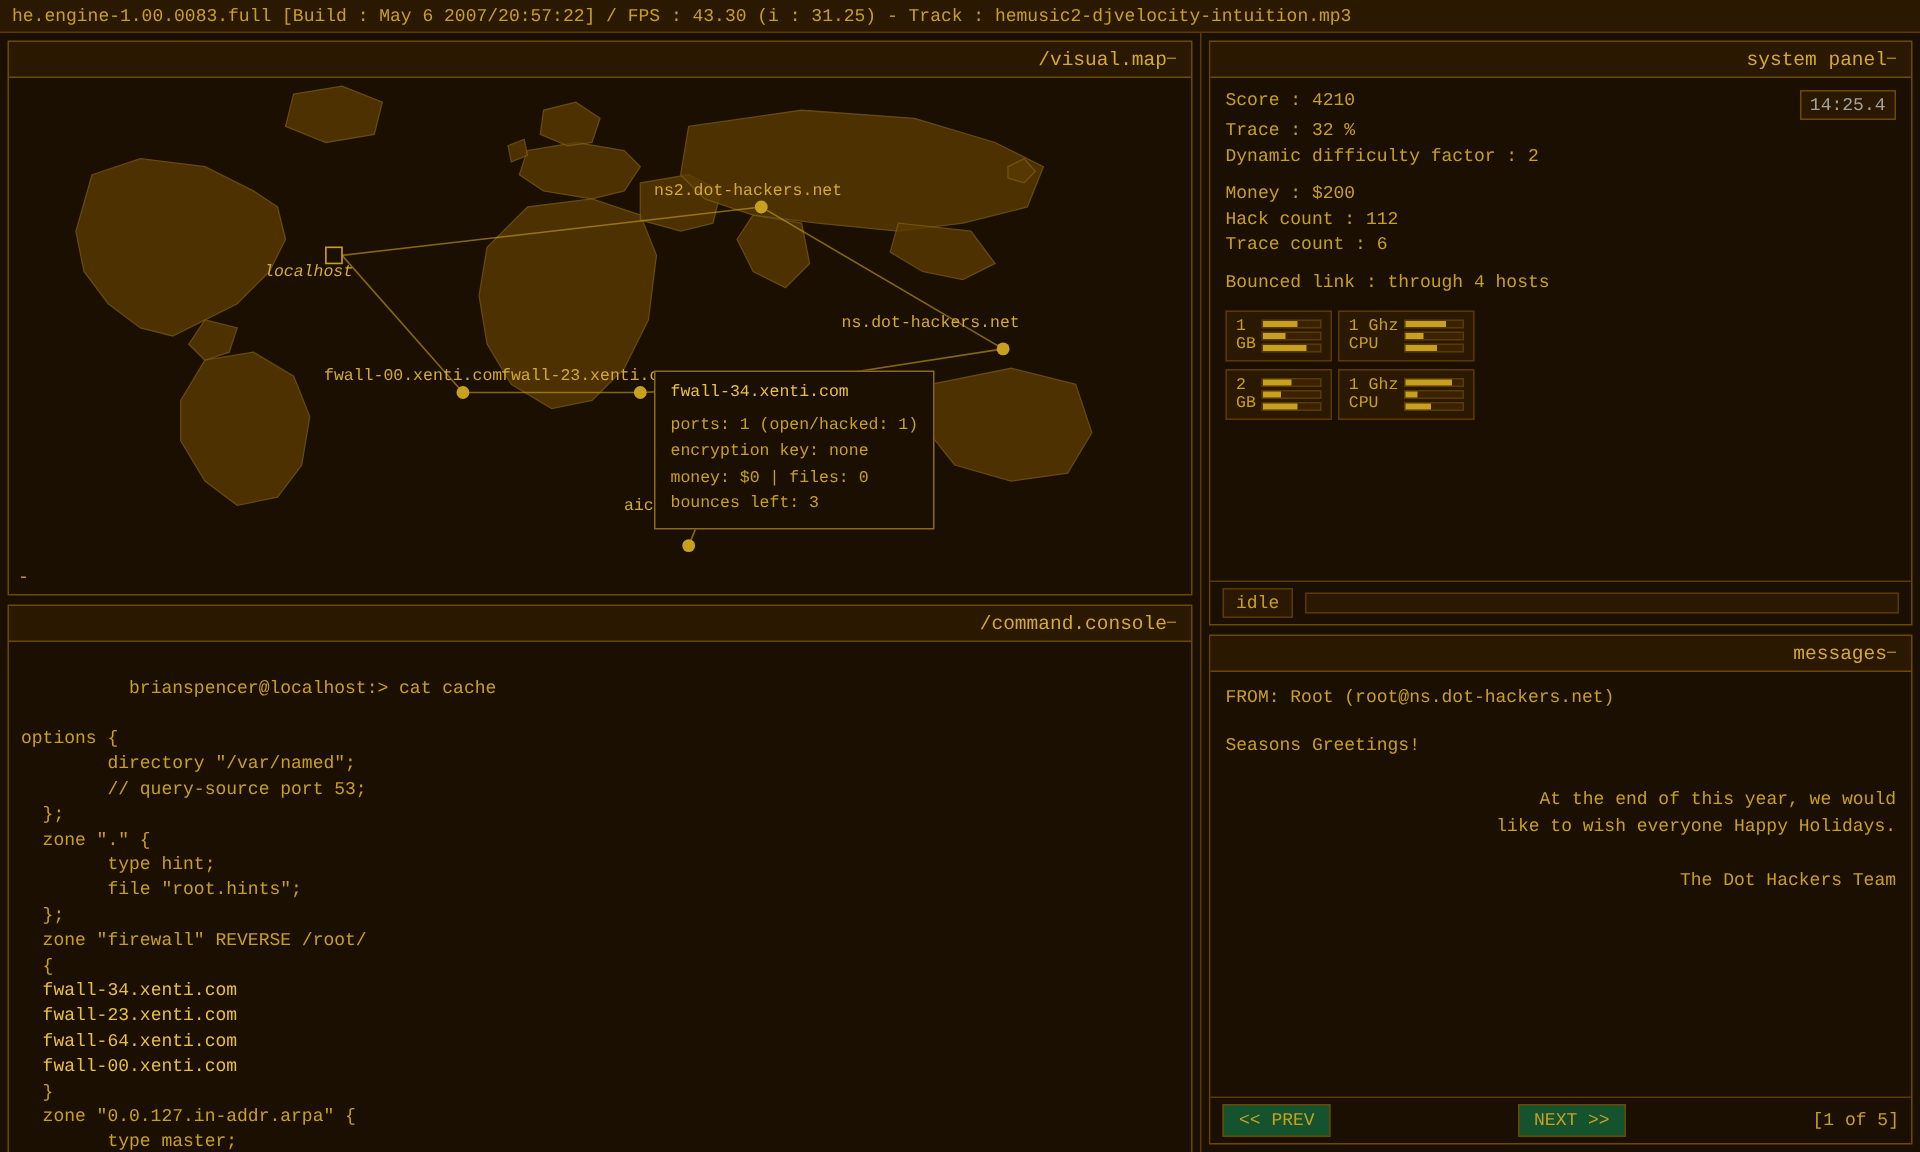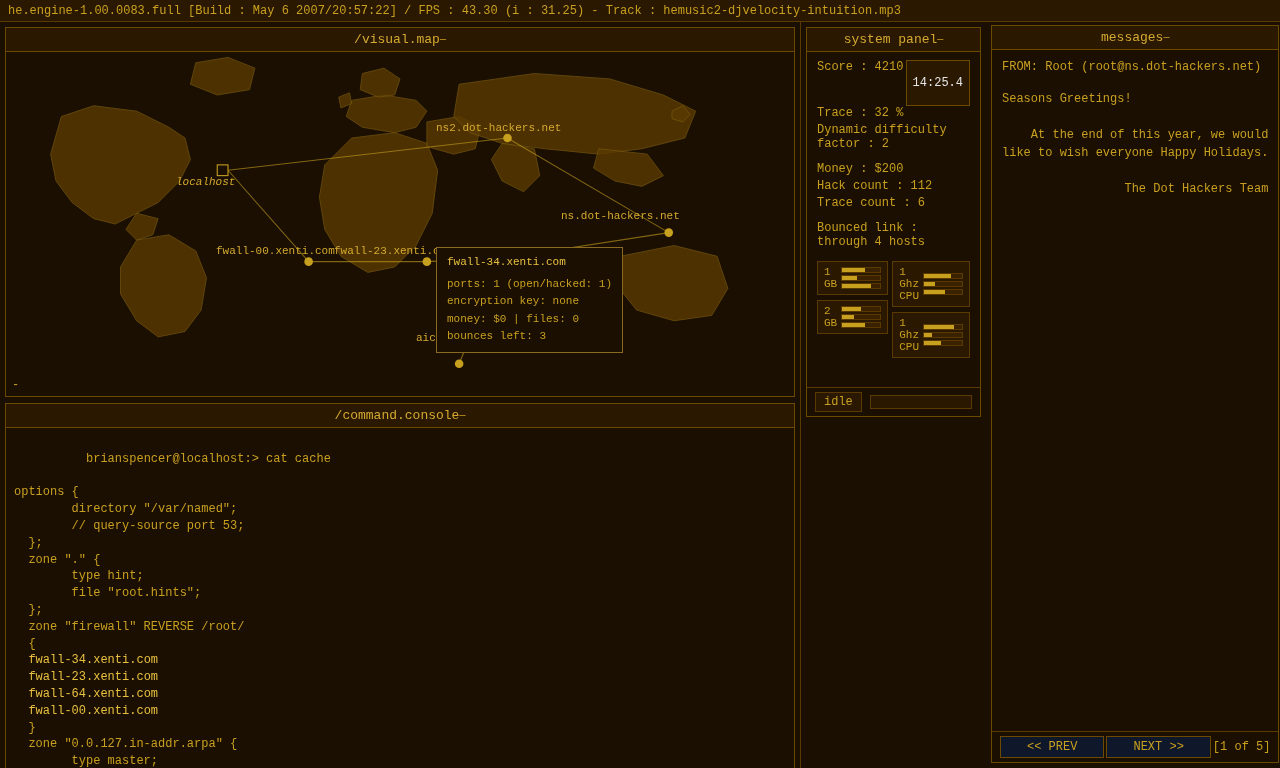--- a/index.html
+++ b/index.html
@@ -36,39 +36,39 @@
     #left-column {
       width: 800px;
       display: flex;
       flex-direction: column;
     }
 
     
     #right-column {
       width: 480px;
       display: flex;
-      flex-direction: row;
+      flex-direction: column;
       border-left: 1px solid #5a3a00;
     }
 
     
     .panel {
       border: 1px solid #6b4a00;
       background: #1a0f00;
       display: flex;
       flex-direction: column;
     }
 
     .panel-header {
       background: #2a1800;
       border-bottom: 1px solid #6b4a00;
       padding: 3px 10px;
       display: flex;
       align-items: center;
-      justify-content: center;
+      justify-content: flex-end;
       height: 24px;
     }
 
     .panel-title {
       color: #d4aa30;
       font-size: 13px;
     }
 
     .panel-minimize {
       color: #c8a020;
@@ -128,23 +128,23 @@
 
     .system-row {
       margin-bottom: 3px;
       color: #c8a020;
       font-size: 12px;
     }
 
     .system-time {
       background: #2a1800;
       border: 1px solid #6b4a00;
-      padding: 15px 6px;
+      padding: 2px 6px;
       float: right;
-      color: #e5e5e5;
+      color: #a3a3a3;
     }
 
     .system-divider {
       height: 8px;
     }
 
     
     #hardware-section {
       display: flex;
       margin-top: 12px;
@@ -270,24 +270,24 @@
     #msg-nav {
       display: flex;
       align-items: center;
       justify-content: space-between;
       padding: 4px 8px;
       border-top: 1px solid #5a3a00;
       background: #1a0f00;
     }
 
     .msg-nav-btn {
-      background: #0f172a;
+      background: #14532d;
       border: 1px solid #6b4a00;
       color: #c8a020;
-      padding: 3px 26px;
+      padding: 3px 10px;
       font-family: 'Courier New', monospace;
       font-size: 12px;
       cursor: pointer;
     }
 
     .msg-page {
       color: #c8a020;
       font-size: 12px;
     }
 

